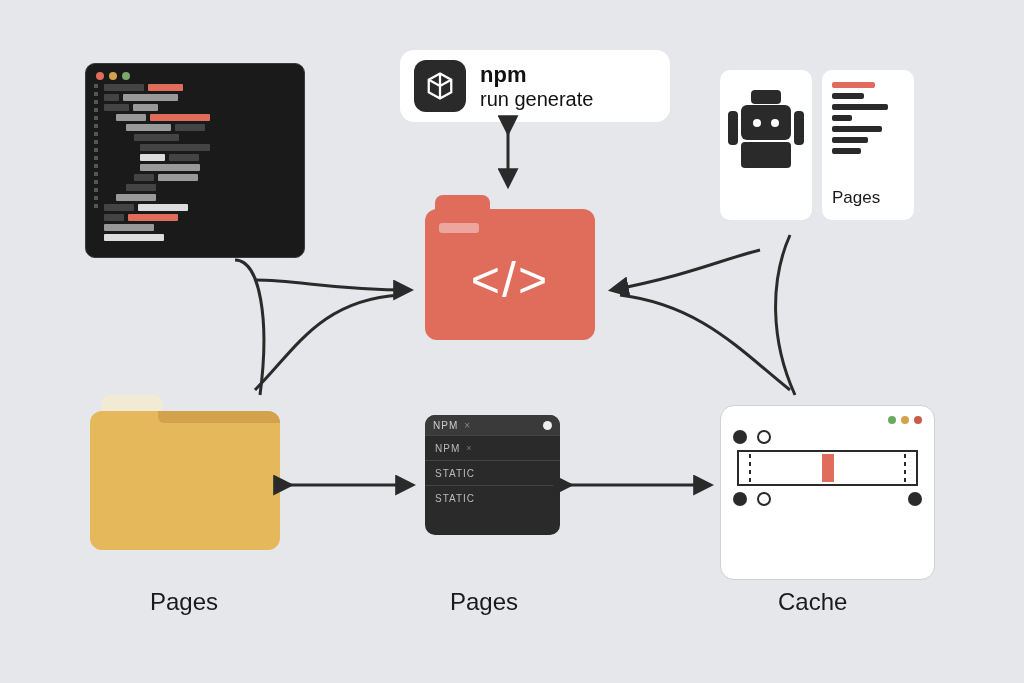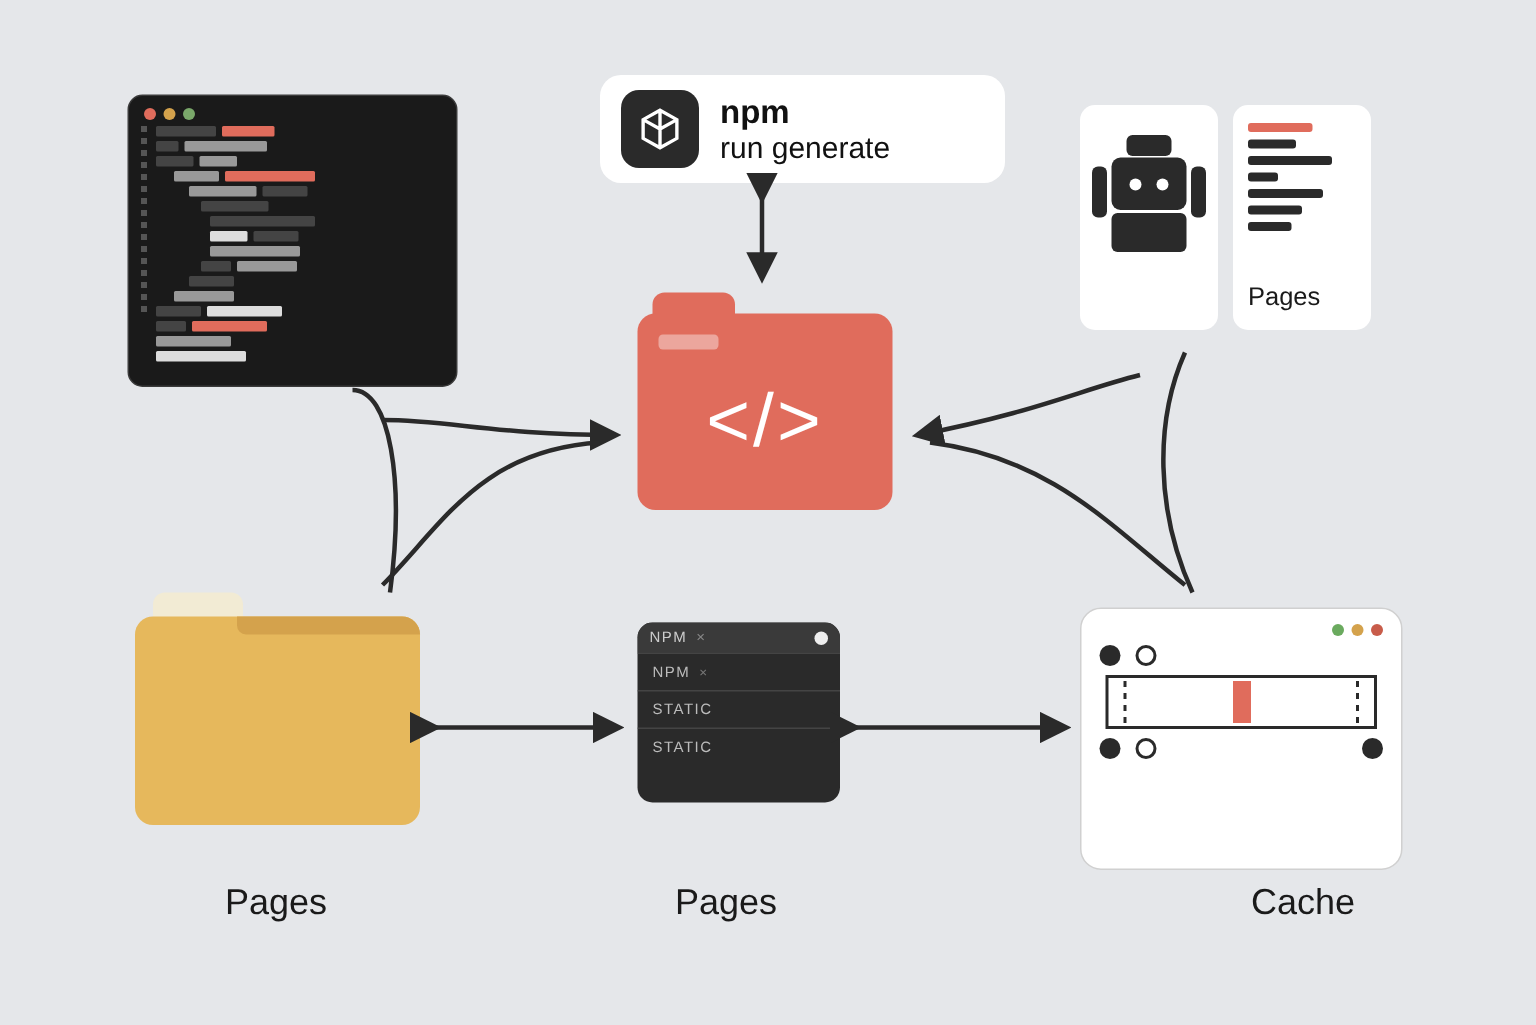--- a/index.html
+++ b/index.html
@@ -256,21 +256,21 @@
     <div class="cache-row">
         <span class="c"></span>
         <span class="c h"></span>
         <span style="flex:1"></span>
         <span class="c"></span>
       </div>
   </div>
 
   <div class="lbl" style="left:150px;top:588px">Pages</div>
   <div class="lbl" style="left:450px;top:588px">Pages</div>
-  <div class="lbl" style="left:834px;top:588px">Cache</div>
+  <div class="lbl" style="left:778px;top:588px">Cache</div>
 
   <svg class="arrows" width="1024" height="683">
     <defs>
       <marker id="ah" viewBox="0 0 10 10" refX="8" refY="5" markerWidth="7" markerHeight="7" orient="auto">
           <path d="M0 0L10 5L0 10z" fill="#2a2a2a"></path>
         </marker>
     </defs>
 
     <path class="arrow" d="M508 132 L508 185" marker-start="url(#ah)" marker-end="url(#ah)"></path>
 

